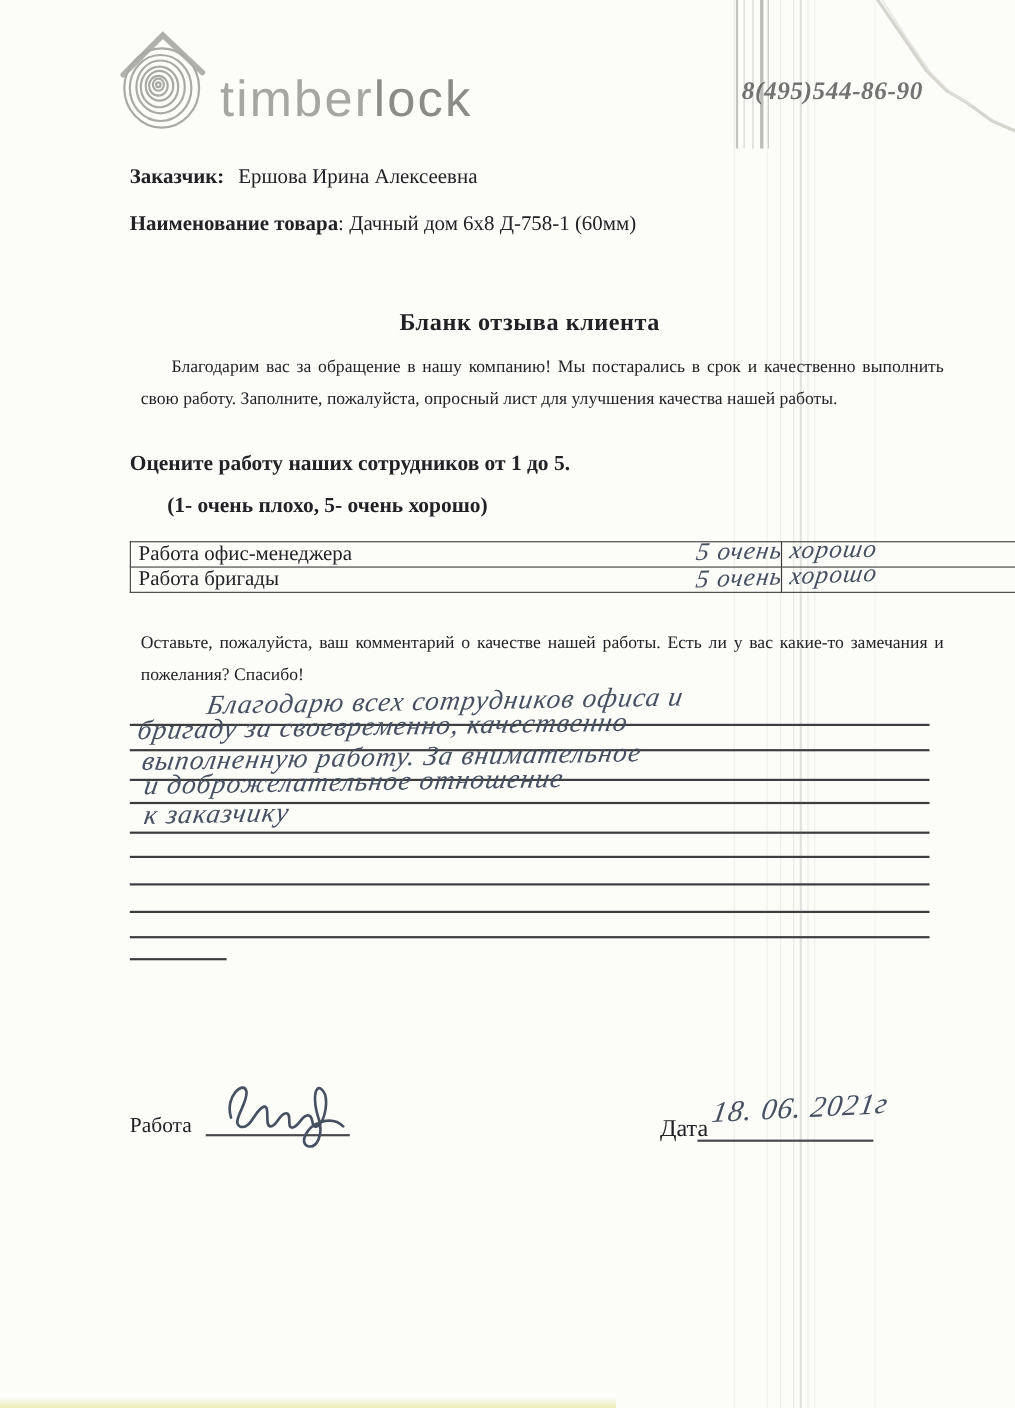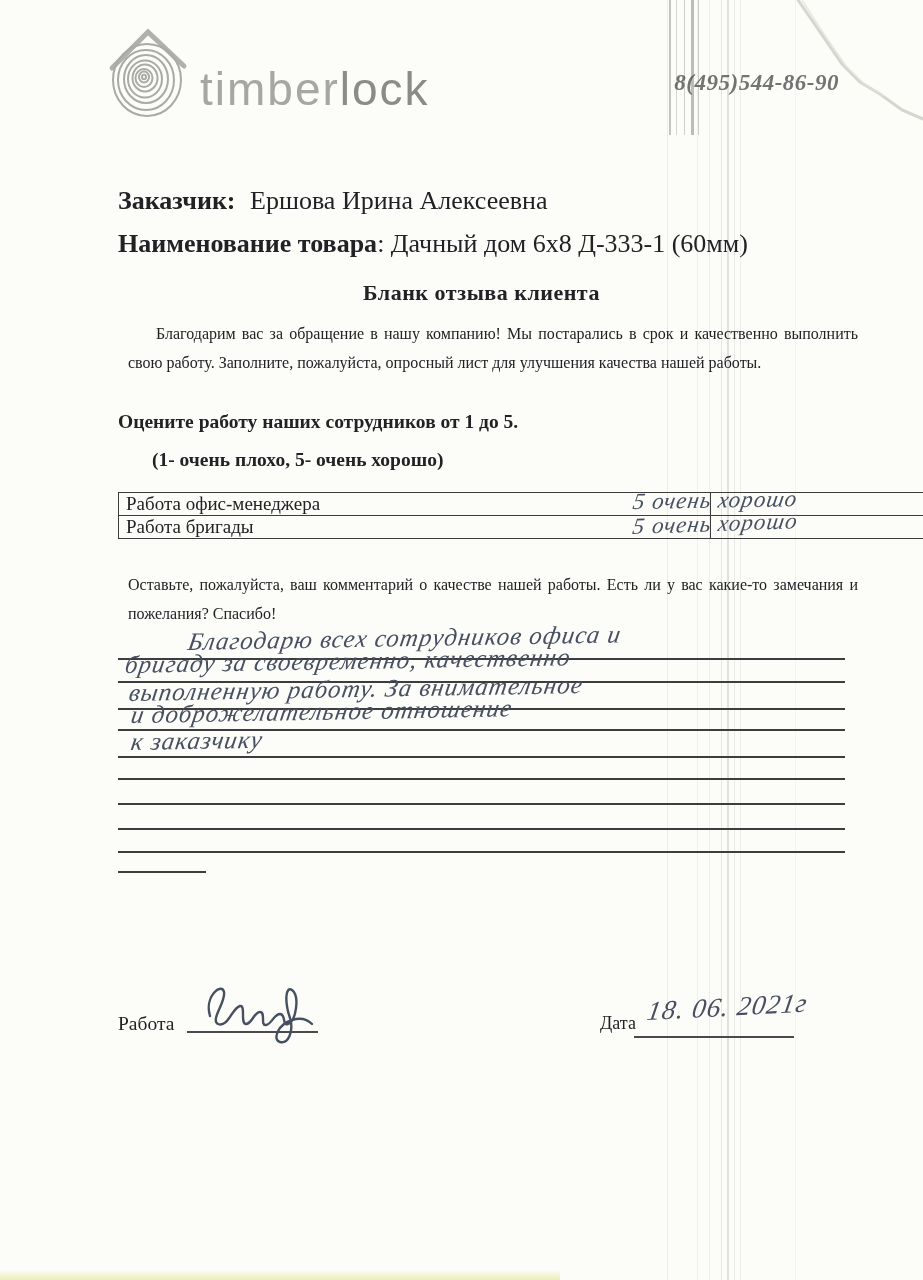--- a/index.html
+++ b/index.html
@@ -15,21 +15,21 @@
   .abs{position:absolute;}
   
   .logo-wrap{left:106px;top:24px;display:flex;align-items:flex-end;}
   .logo-text{font-family:"Liberation Sans","DejaVu Sans",sans-serif;
     font-size:46px;line-height:1;letter-spacing:2px;font-weight:400;}
   .logo-light{color:#a6a6a2;}
   .logo-dark{color:#8b8b88;}
   .phone{right:84px;top:70px;font-size:23px;font-weight:bold;font-style:italic;
     color:#737373;letter-spacing:.5px;}
   
-  .meta-row{left:118px;font-size:26px;margin-top:36px;}
+  .meta-row{left:118px;font-size:19px;}
   .b{font-weight:bold;}
   
   .doc-title{left:118px;top:280px;width:727px;text-align:center;
     font-size:22px;font-weight:bold;letter-spacing:.5px;}
   .para{left:128px;width:730px;font-size:16px;line-height:29px;
     text-align:justify;}
   .indent{text-indent:28px;}
   
   .rate-table{left:118px;top:492px;width:828px;border-collapse:collapse;}
   .rate-table td{border:1.6px solid #3c3c3c;height:21px;
@@ -39,21 +39,21 @@
   .hand{font-family:"Liberation Serif","DejaVu Serif",serif;font-style:italic;
     color:#465060;letter-spacing:1px;white-space:nowrap;
     transform:skewX(-10deg) rotate(-1deg);transform-origin:left bottom;}
   .cellhand{font-size:23px;}
   
   .rule{left:118px;width:727px;height:2px;background:#3d3d40;}
   .rule-short{left:118px;width:88px;height:2px;background:#3d3d40;}
   .comment-line{font-size:25px;}
   
   .sig-label{left:118px;top:1013px;font-size:19.5px;}
-  .date-label{left:600px;top:1013px;font-size:18px;}
+  .date-label{left:600px;top:1013px;font-size:22px;}
   .uline{height:1.6px;background:#4a4a4e;}
   .datehand{font-size:27px;transform:skewX(-12deg) rotate(-3deg);}
   
   .streak{top:0;height:1280px;background:#555;}
   .streak-h{background:#4a4a48;}
   .bottom-edge{left:0;bottom:0;width:560px;height:10px;
     background:linear-gradient(to top,rgba(232,236,170,.85),rgba(232,236,170,0));}
 </style>
 </head>
 <body>
@@ -79,21 +79,21 @@
     </div>
   </div>
 
   <div class="abs phone">8(495)544-86-90</div>
 
   <div class="abs meta-row" style="top:150px;">
     <span class="b">Заказчик:</span>
     <span style="margin-left:8px;">Ершова Ирина Алексеевна</span>
   </div>
   <div class="abs meta-row" style="top:193px;">
-    <span class="b">Наименование товара</span><span>: Дачный дом 6х8 Д-333-1 (60мм)</span>
+    <span class="b">Наименование товара</span><span>: Дачный дом 6х8 Д-758-1 (60мм)</span>
   </div>
 
   <div class="abs doc-title">Бланк отзыва клиента</div>
   <div class="abs para indent" style="top:319px;">Благодарим вас за обращение в нашу компанию! Мы постарались в срок и качественно выполнить свою работу. Заполните, пожалуйста, опросный лист для улучшения качества нашей работы.</div>
 
   <div class="abs b" style="left:118px;top:411px;font-size:19.5px;text-align:right;">Оцените работу наших сотрудников от 1 до 5.</div>
   <div class="abs b" style="left:152px;top:449px;font-size:19.5px;">(1- очень плохо, 5- очень хорошо)</div>
 
   <table class="abs rate-table">
     <tbody>

